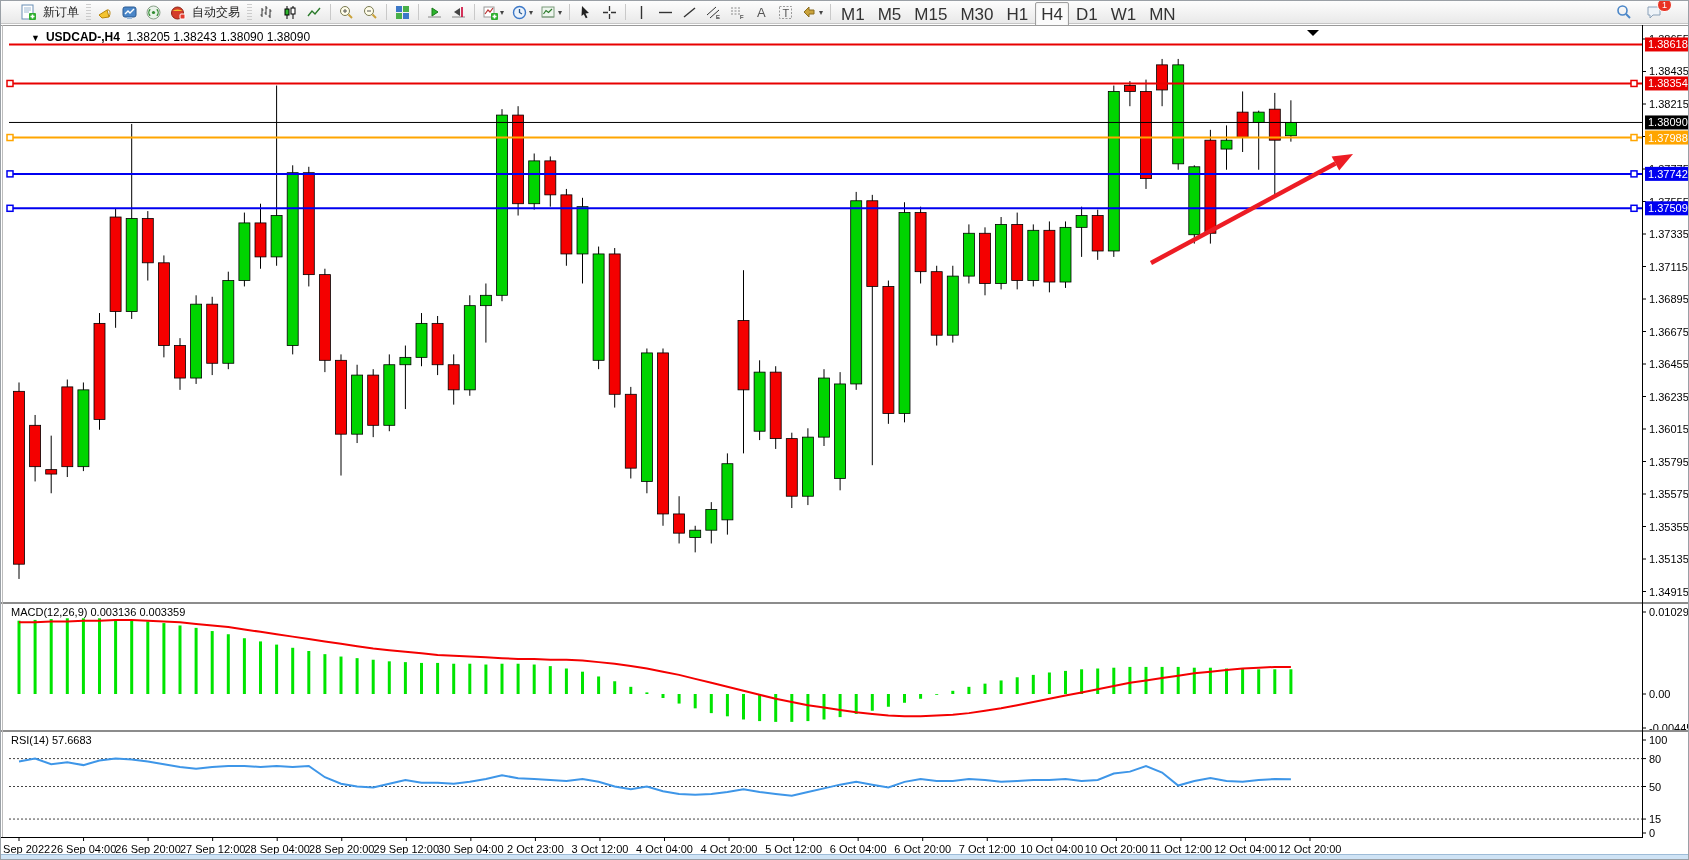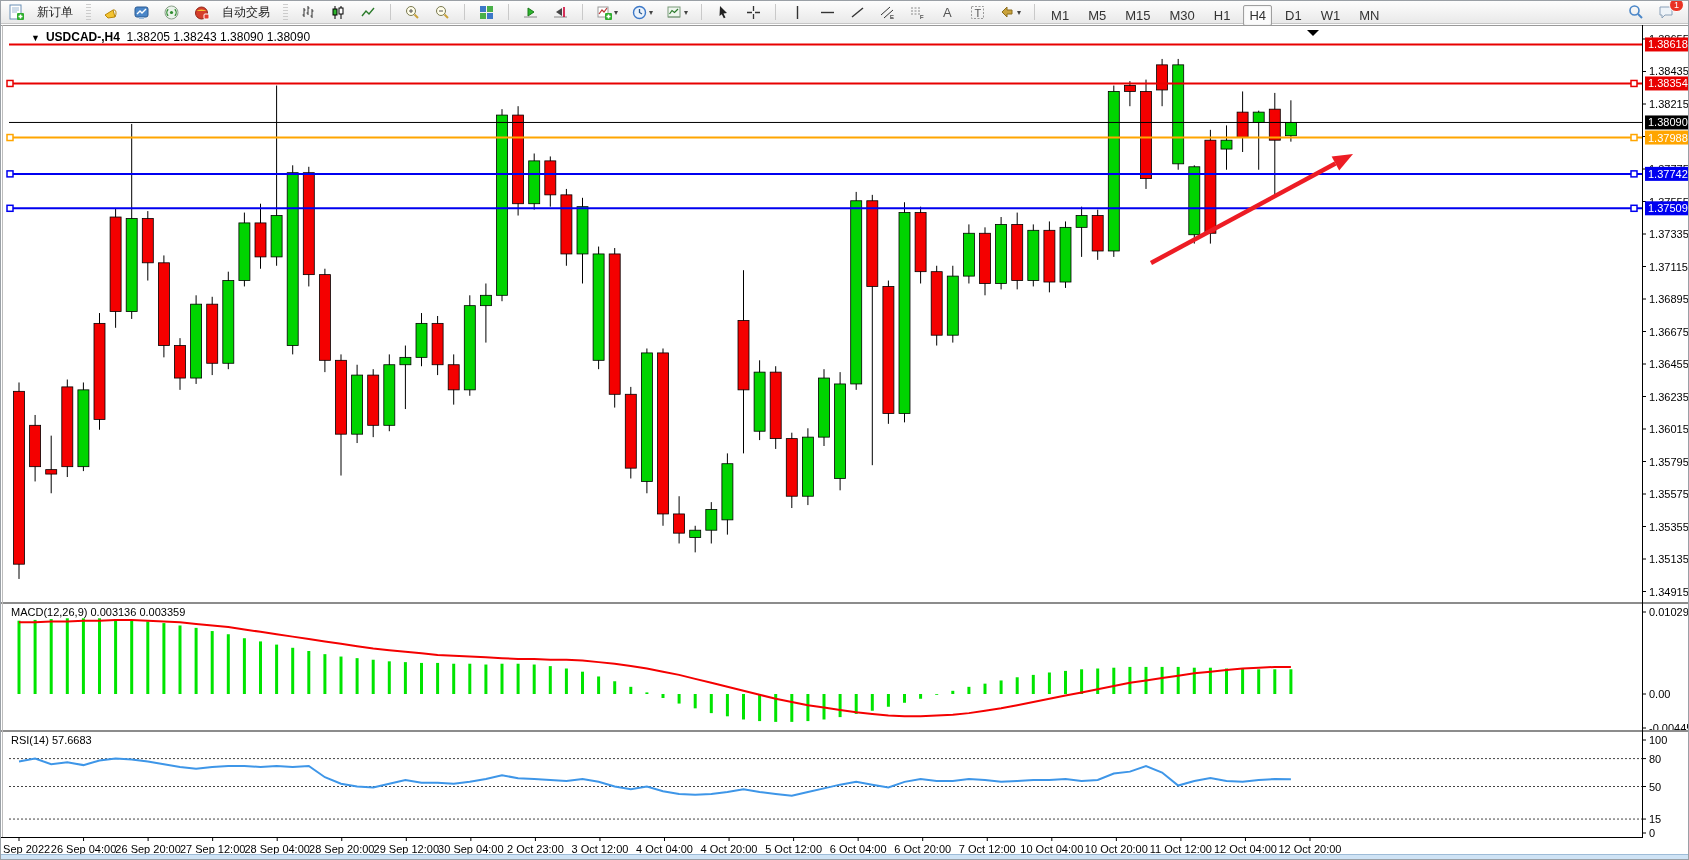--- a/index.html
+++ b/index.html
@@ -1,28 +1,28 @@
 <!DOCTYPE html>
 <html><head>
 <meta charset="utf-8">
 <style>
   html,body{margin:0;padding:0;background:#ffffff;font-family:"Liberation Sans",sans-serif;}
   #app{position:relative;width:1689px;height:860px;overflow:hidden;background:#fff;border:1px solid #9aa0a6;box-sizing:border-box;}
   
   .toolbar{position:absolute;left:0;top:0;width:1689px;height:23px;
     background:linear-gradient(#fdfdfd,#e9e9e9);border-bottom:1px solid #c6c6c6;
-    display:flex;align-items:center;padding:0 4px;box-sizing:border-box;gap:7px;}
+    display:flex;align-items:center;padding:0 16px;box-sizing:border-box;gap:1px;}
   .tbtn{height:20px;min-width:20px;display:flex;align-items:center;justify-content:center;
     padding:0 2px;border:1px solid transparent;border-radius:2px;box-sizing:border-box;}
   .tlabel{font-size:12px;color:#222;margin:0 4px 0 2px;white-space:nowrap;}
   .sep{width:1px;height:16px;background:#c9c9c9;margin:0 3px;}
   .grip{width:5px;height:16px;margin:0 2px;background:
      repeating-linear-gradient(#bbb 0 1px,transparent 1px 3px);opacity:.7;}
   .caret{font-size:8px;color:#444;margin-left:1px;}
-  .tf{font-size:13px;color:#333;padding:2px 5px;border:1px solid transparent;border-radius:2px;margin-top:6px;}
+  .tf{font-size:17px;color:#333;padding:2px 5px;border:1px solid transparent;border-radius:2px;margin-top:6px;}
   .tf.active{background:#fbfbfb;border-color:#9f9f9f;box-shadow:inset 0 0 2px #ddd;}
   .toolbar-right{margin-left:auto;display:flex;align-items:center;gap:6px;padding-right:8px;}
   .badge{position:absolute;top:-5px;right:-7px;background:#e93323;color:#fff;font-size:9px;
     border-radius:8px;padding:1px 4px;border:1px solid #fff;}
   
   #chartwrap{position:absolute;left:0;top:24px;width:1689px;height:829px;background:#fff;}
   #title{position:absolute;left:10px;top:5px;font-size:12px;color:#000;z-index:5;white-space:nowrap;margin-left:20px;}
   #title .exp{font-size:9px;margin-right:6px;}
   #canvas{position:absolute;left:0;top:0;}
   .statusbar{position:absolute;left:0;top:853px;width:1689px;height:7px;background:#cfe3f5;border-top:1px solid #9ebcd8;}

